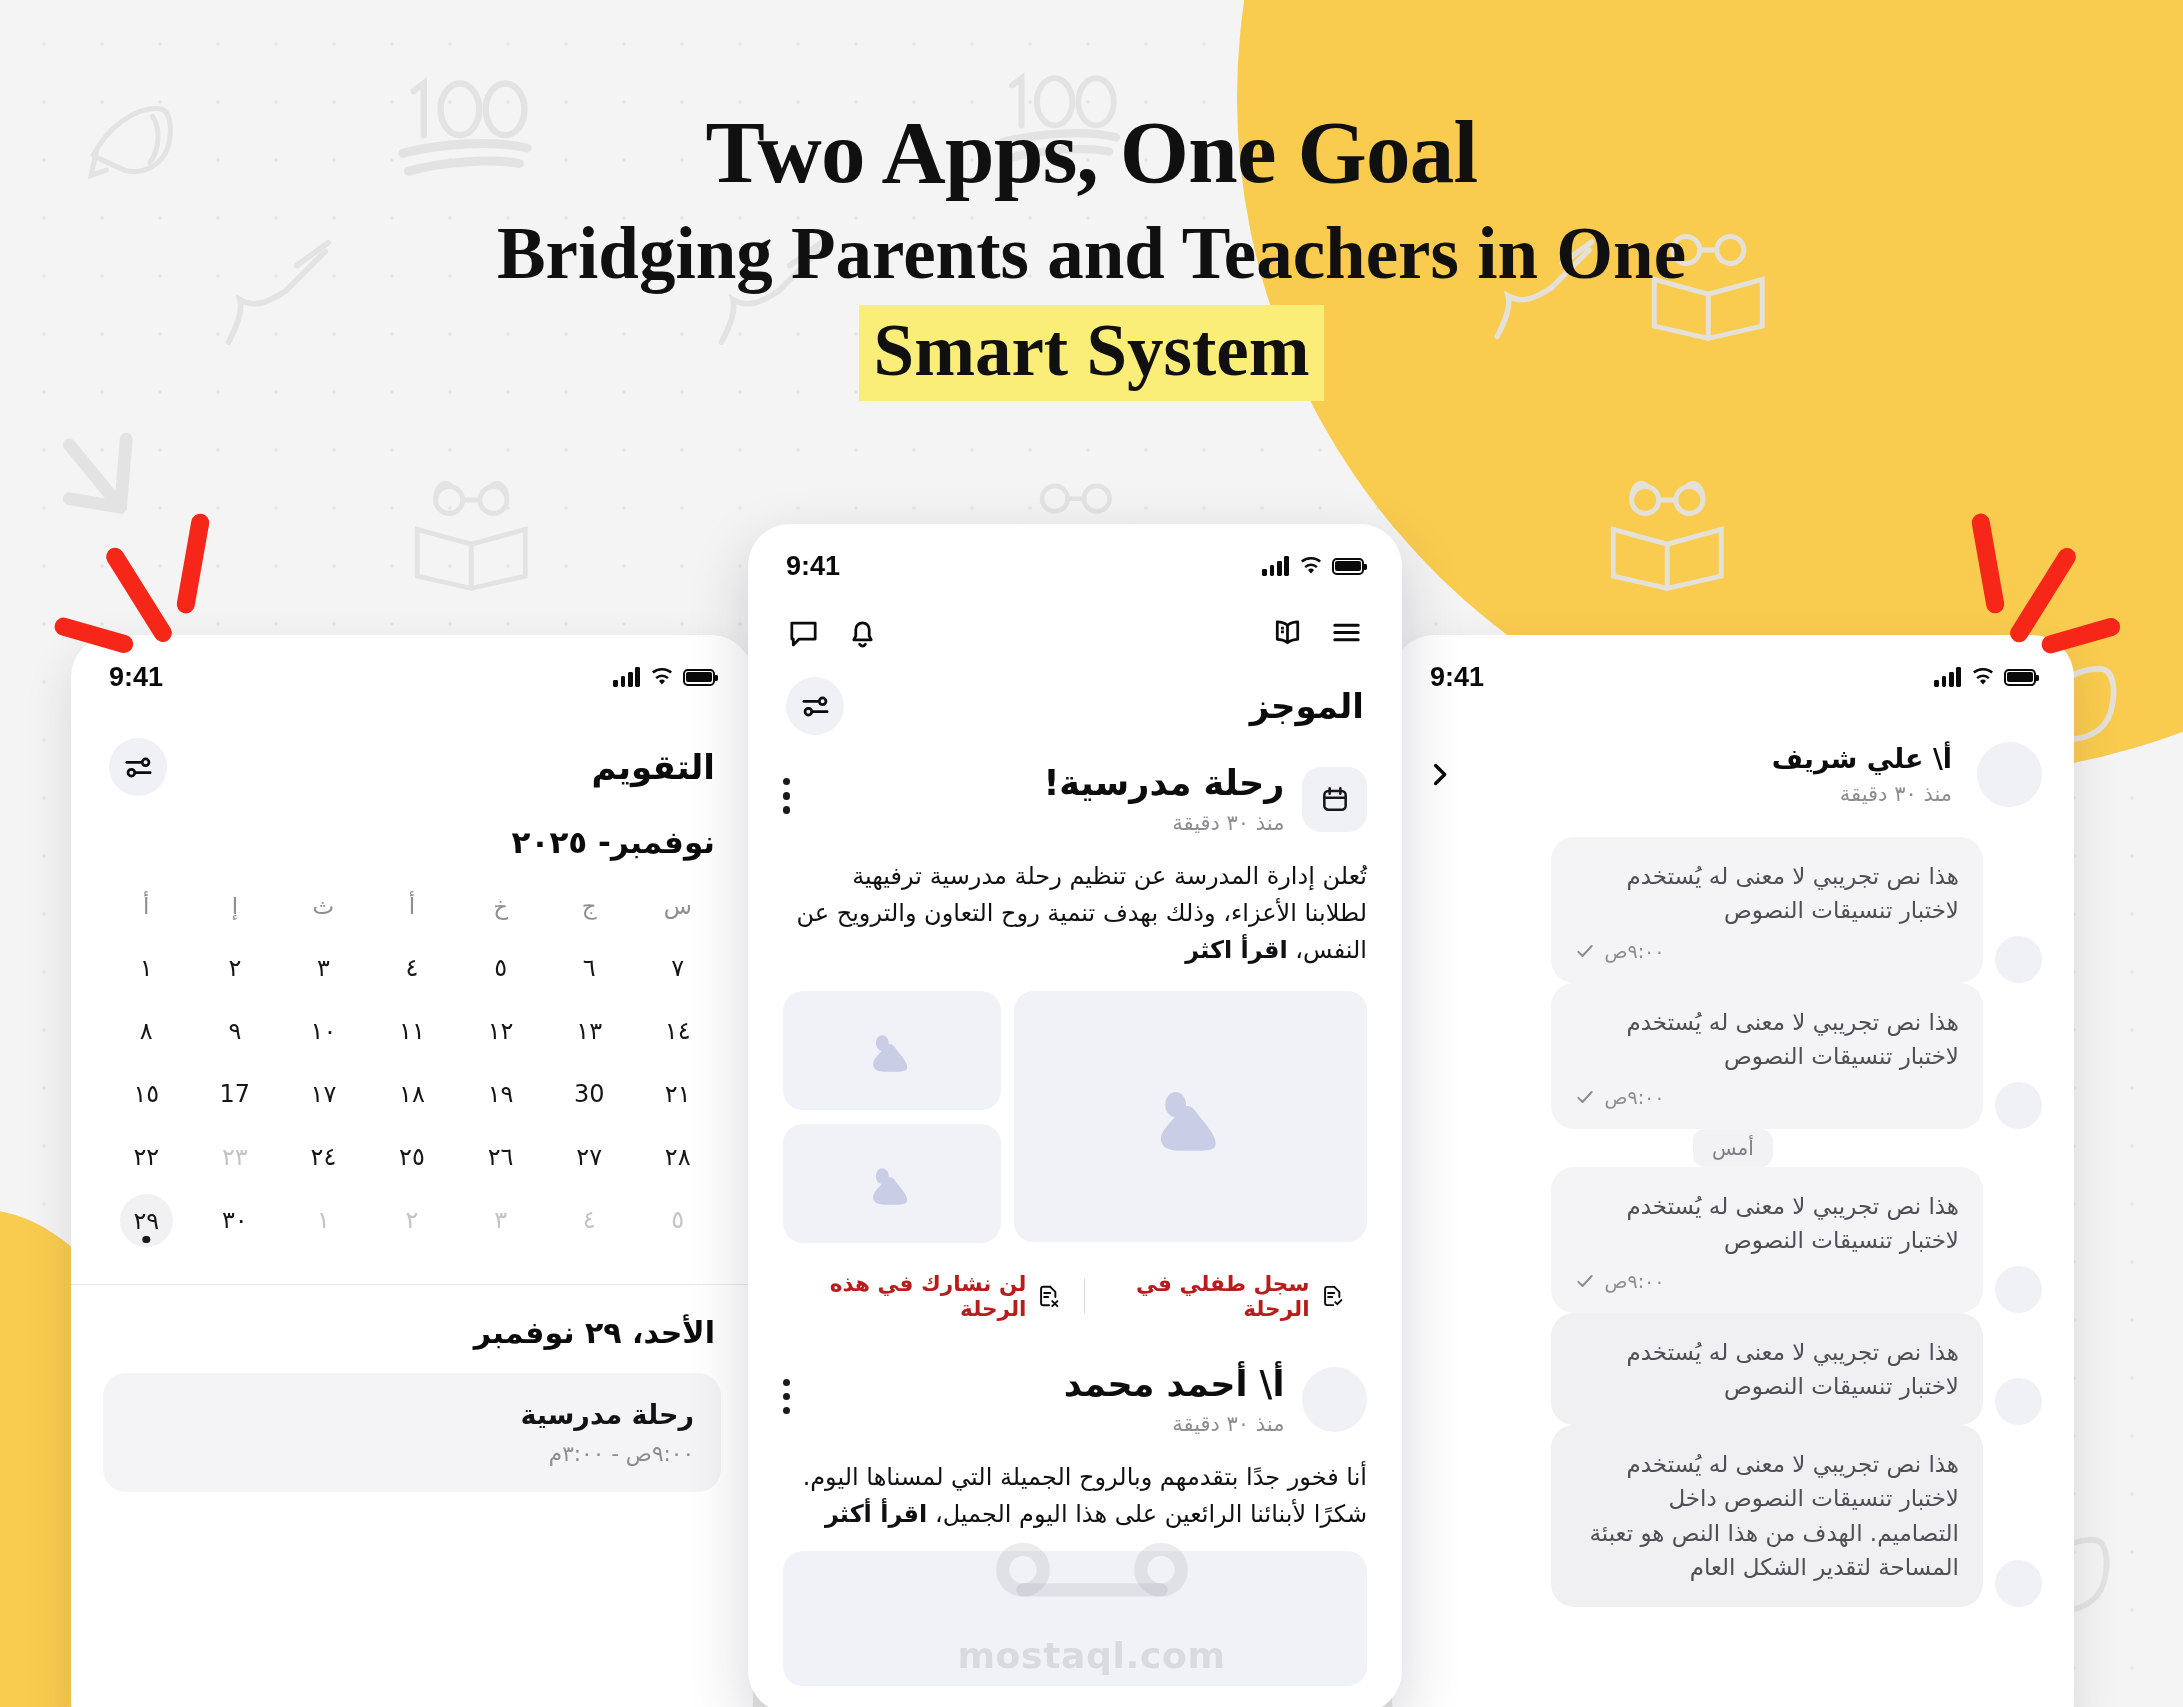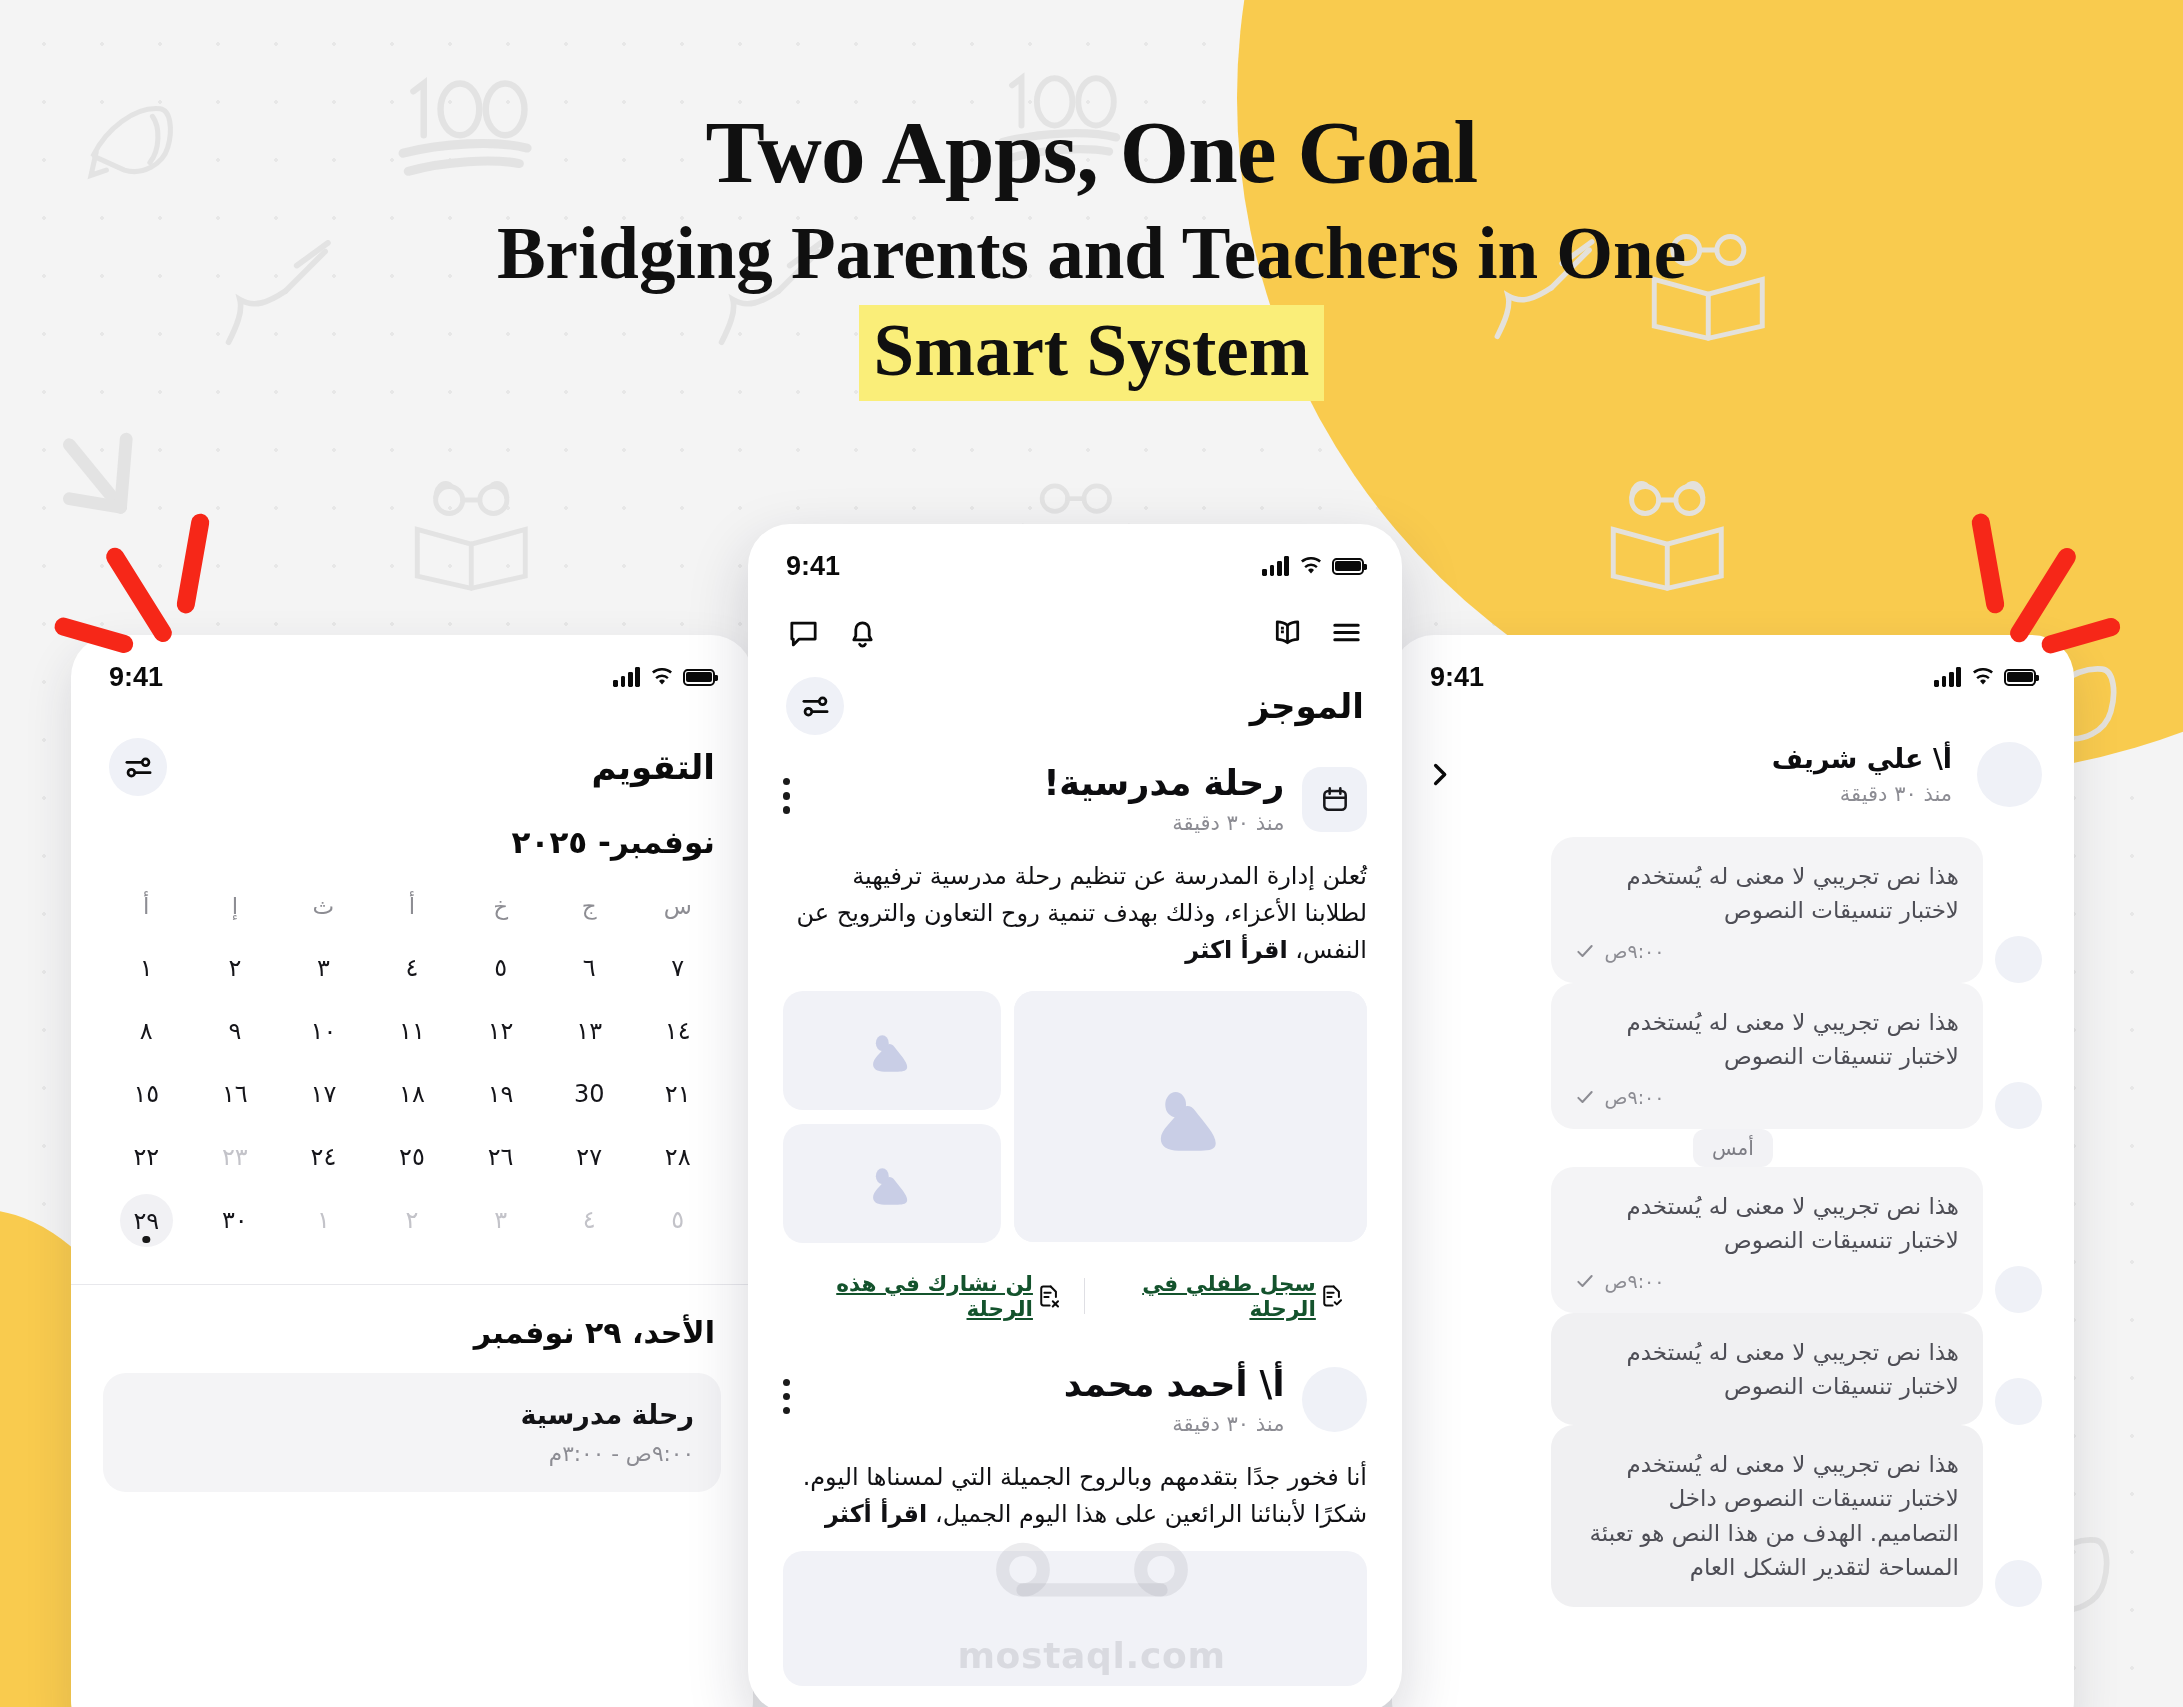--- a/index.html
+++ b/index.html
@@ -207,22 +207,22 @@
     display:flex;align-items:center;justify-content:center;
   }
   .ph-ico{ color:#C9CEE6; }
   .ph-ico.big svg{width:95px;height:95px;}
   .ph-ico.sm svg{width:59px;height:59px;}
   .post-actions{
     display:flex; align-items:center; justify-content:center; gap:0;
     padding-top:28px; direction:rtl;
   }
   .act{
-    display:flex; align-items:center; gap:3px; font-size:21.6px; font-weight:700;
-    color:#14532d; padding:0 23px;text-decoration:underline;
+    display:flex; align-items:center; gap:10px; font-size:21.6px; font-weight:700;
+    color:#b91c1c; padding:0 23px;
   }
   .act .ico{width:30px;height:30px;}
   .act-sep{ width:1.4px; height:36px; background:#DFDFE4; }
 
   
   .chat-head{
     display:flex; align-items:center; justify-content:space-between;
     padding:31px 32px 0 32px; direction:ltr;
   }
   .chat-id{ display:flex;align-items:center;gap:25px;direction:rtl;}
@@ -455,21 +455,21 @@
           <div class="cal-cell">١٠</div>
           <div class="cal-cell">٩</div>
           <div class="cal-cell">٨</div>
         </div>
         <div class="cal-row">
           <div class="cal-cell">٢١</div>
           <div class="cal-cell">30</div>
           <div class="cal-cell">١٩</div>
           <div class="cal-cell">١٨</div>
           <div class="cal-cell">١٧</div>
-          <div class="cal-cell">١٦</div>
+          <div class="cal-cell">17</div>
           <div class="cal-cell">١٥</div>
         </div>
         <div class="cal-row">
           <div class="cal-cell">٢٨</div>
           <div class="cal-cell">٢٧</div>
           <div class="cal-cell">٢٦</div>
           <div class="cal-cell">٢٥</div>
           <div class="cal-cell">٢٤</div>
           <div class="cal-cell muted">٢٣</div>
           <div class="cal-cell">٢٢</div>

